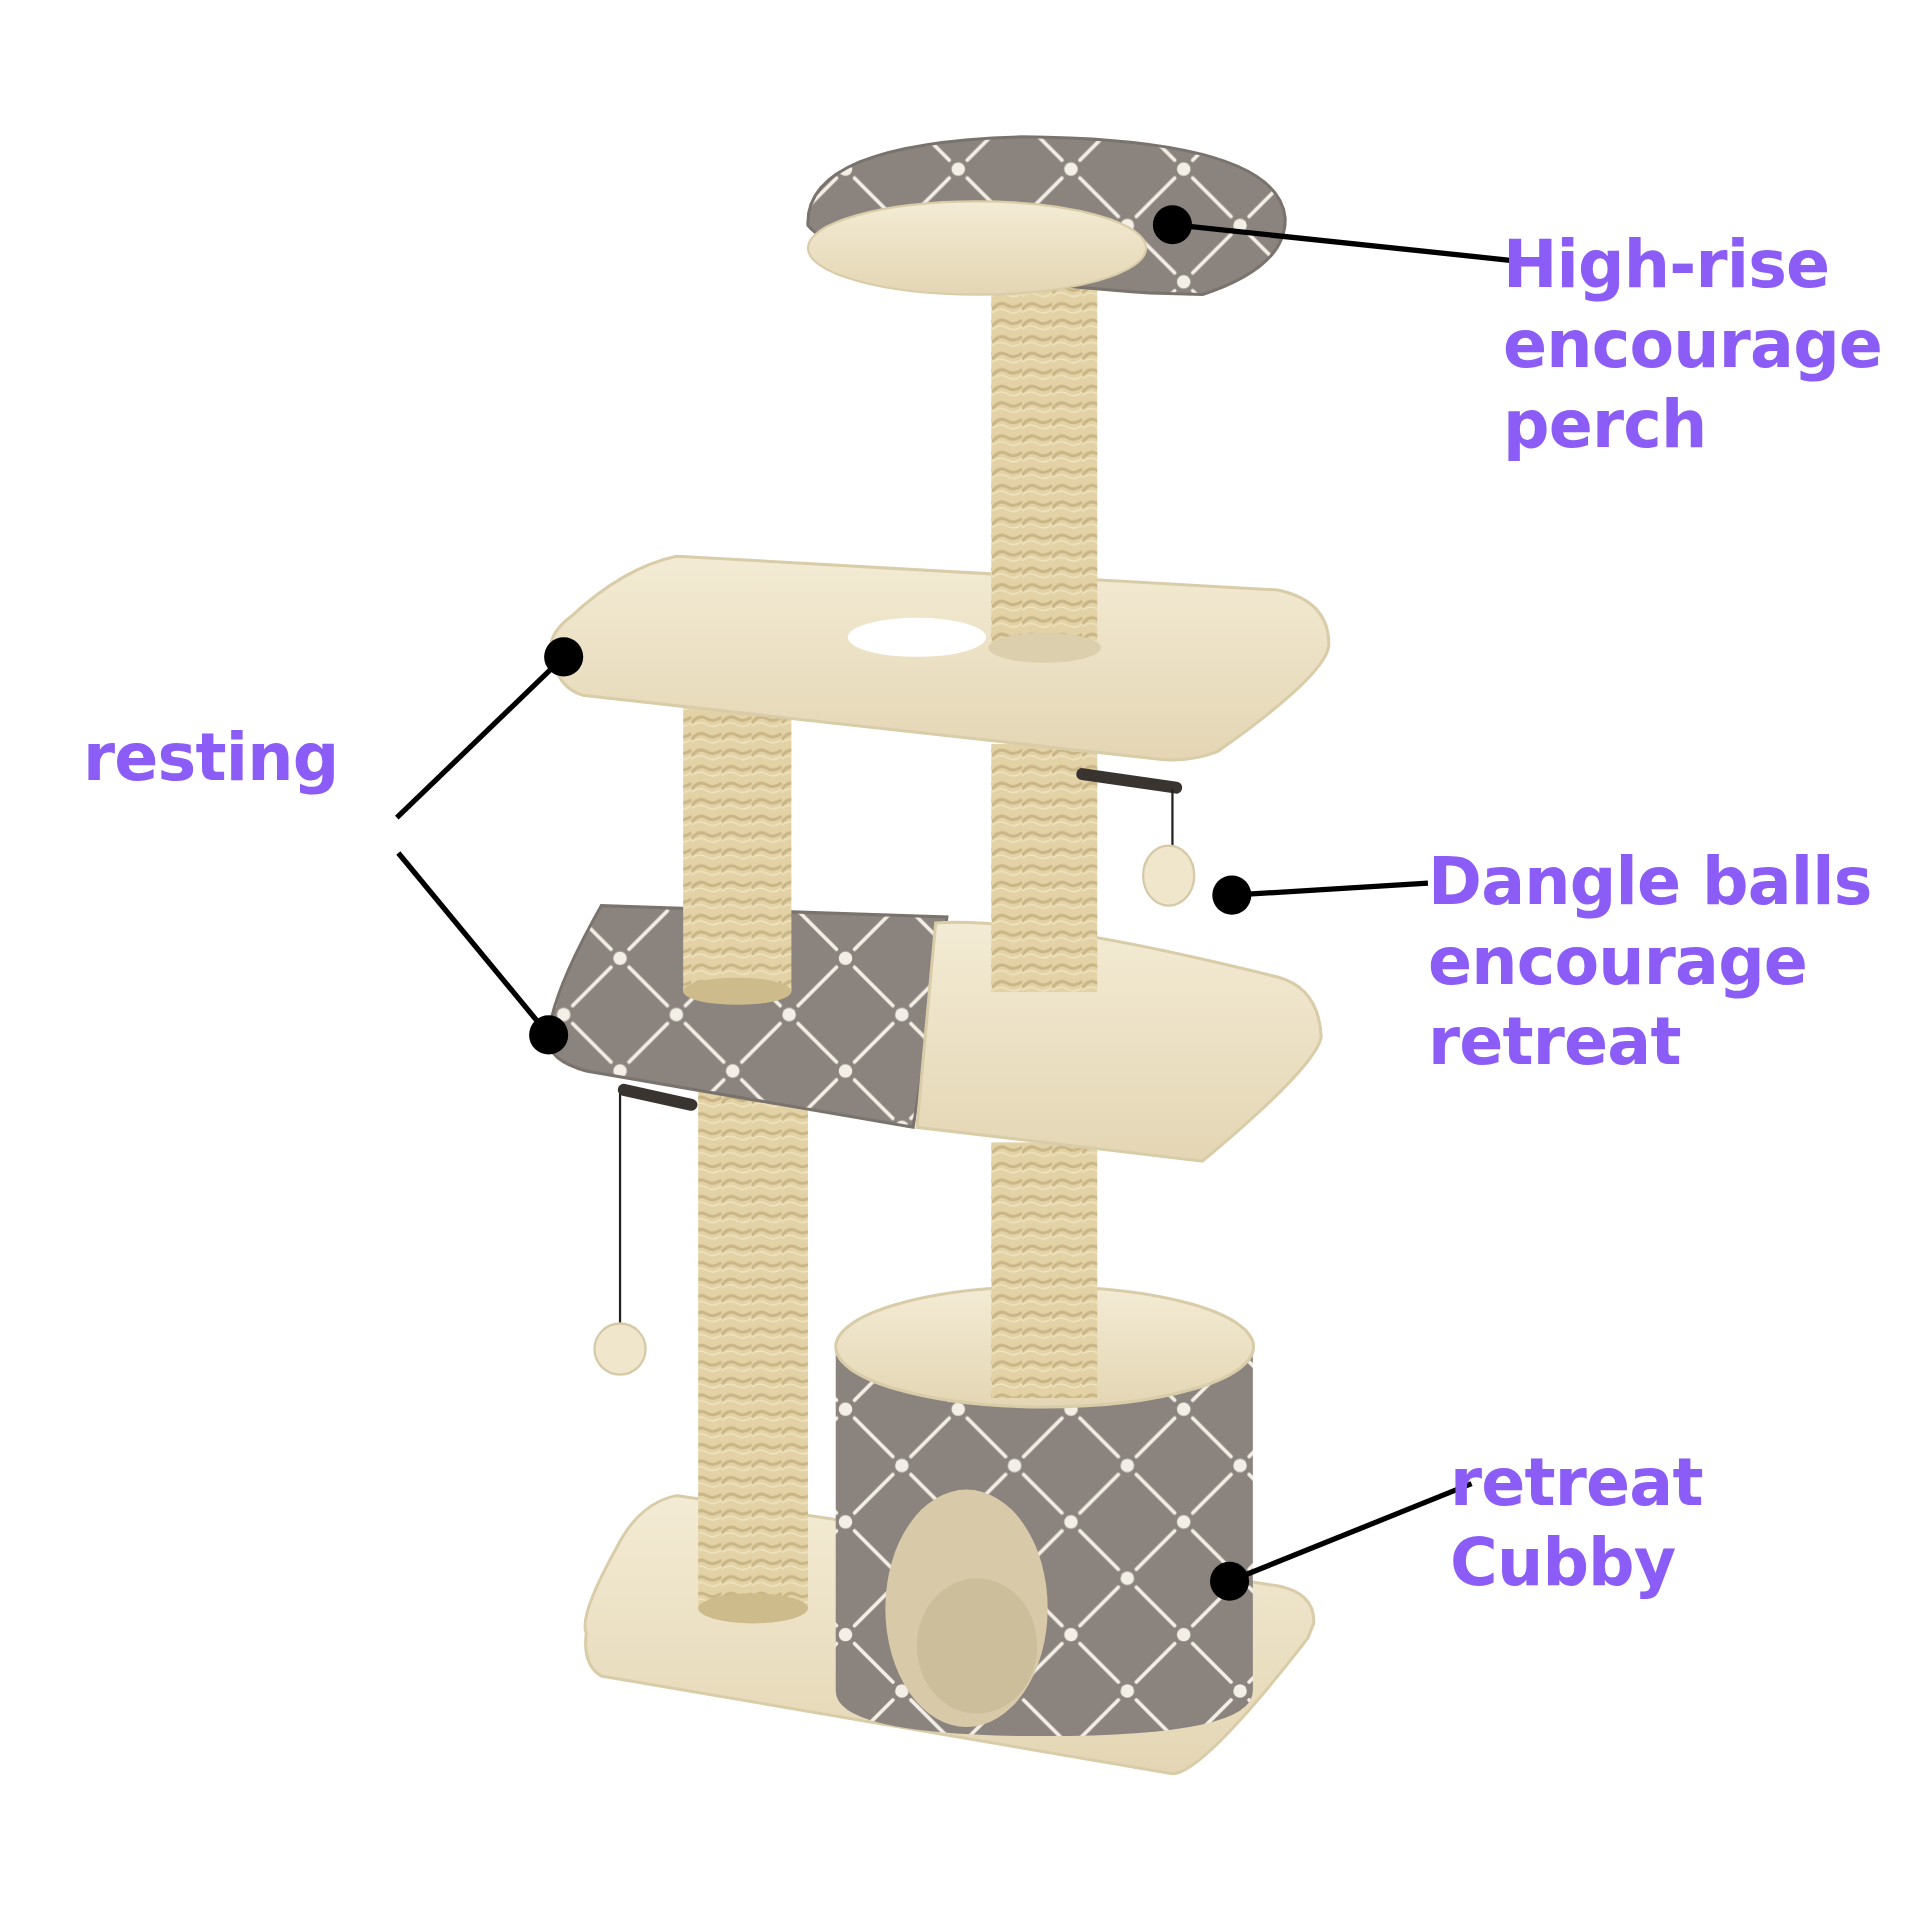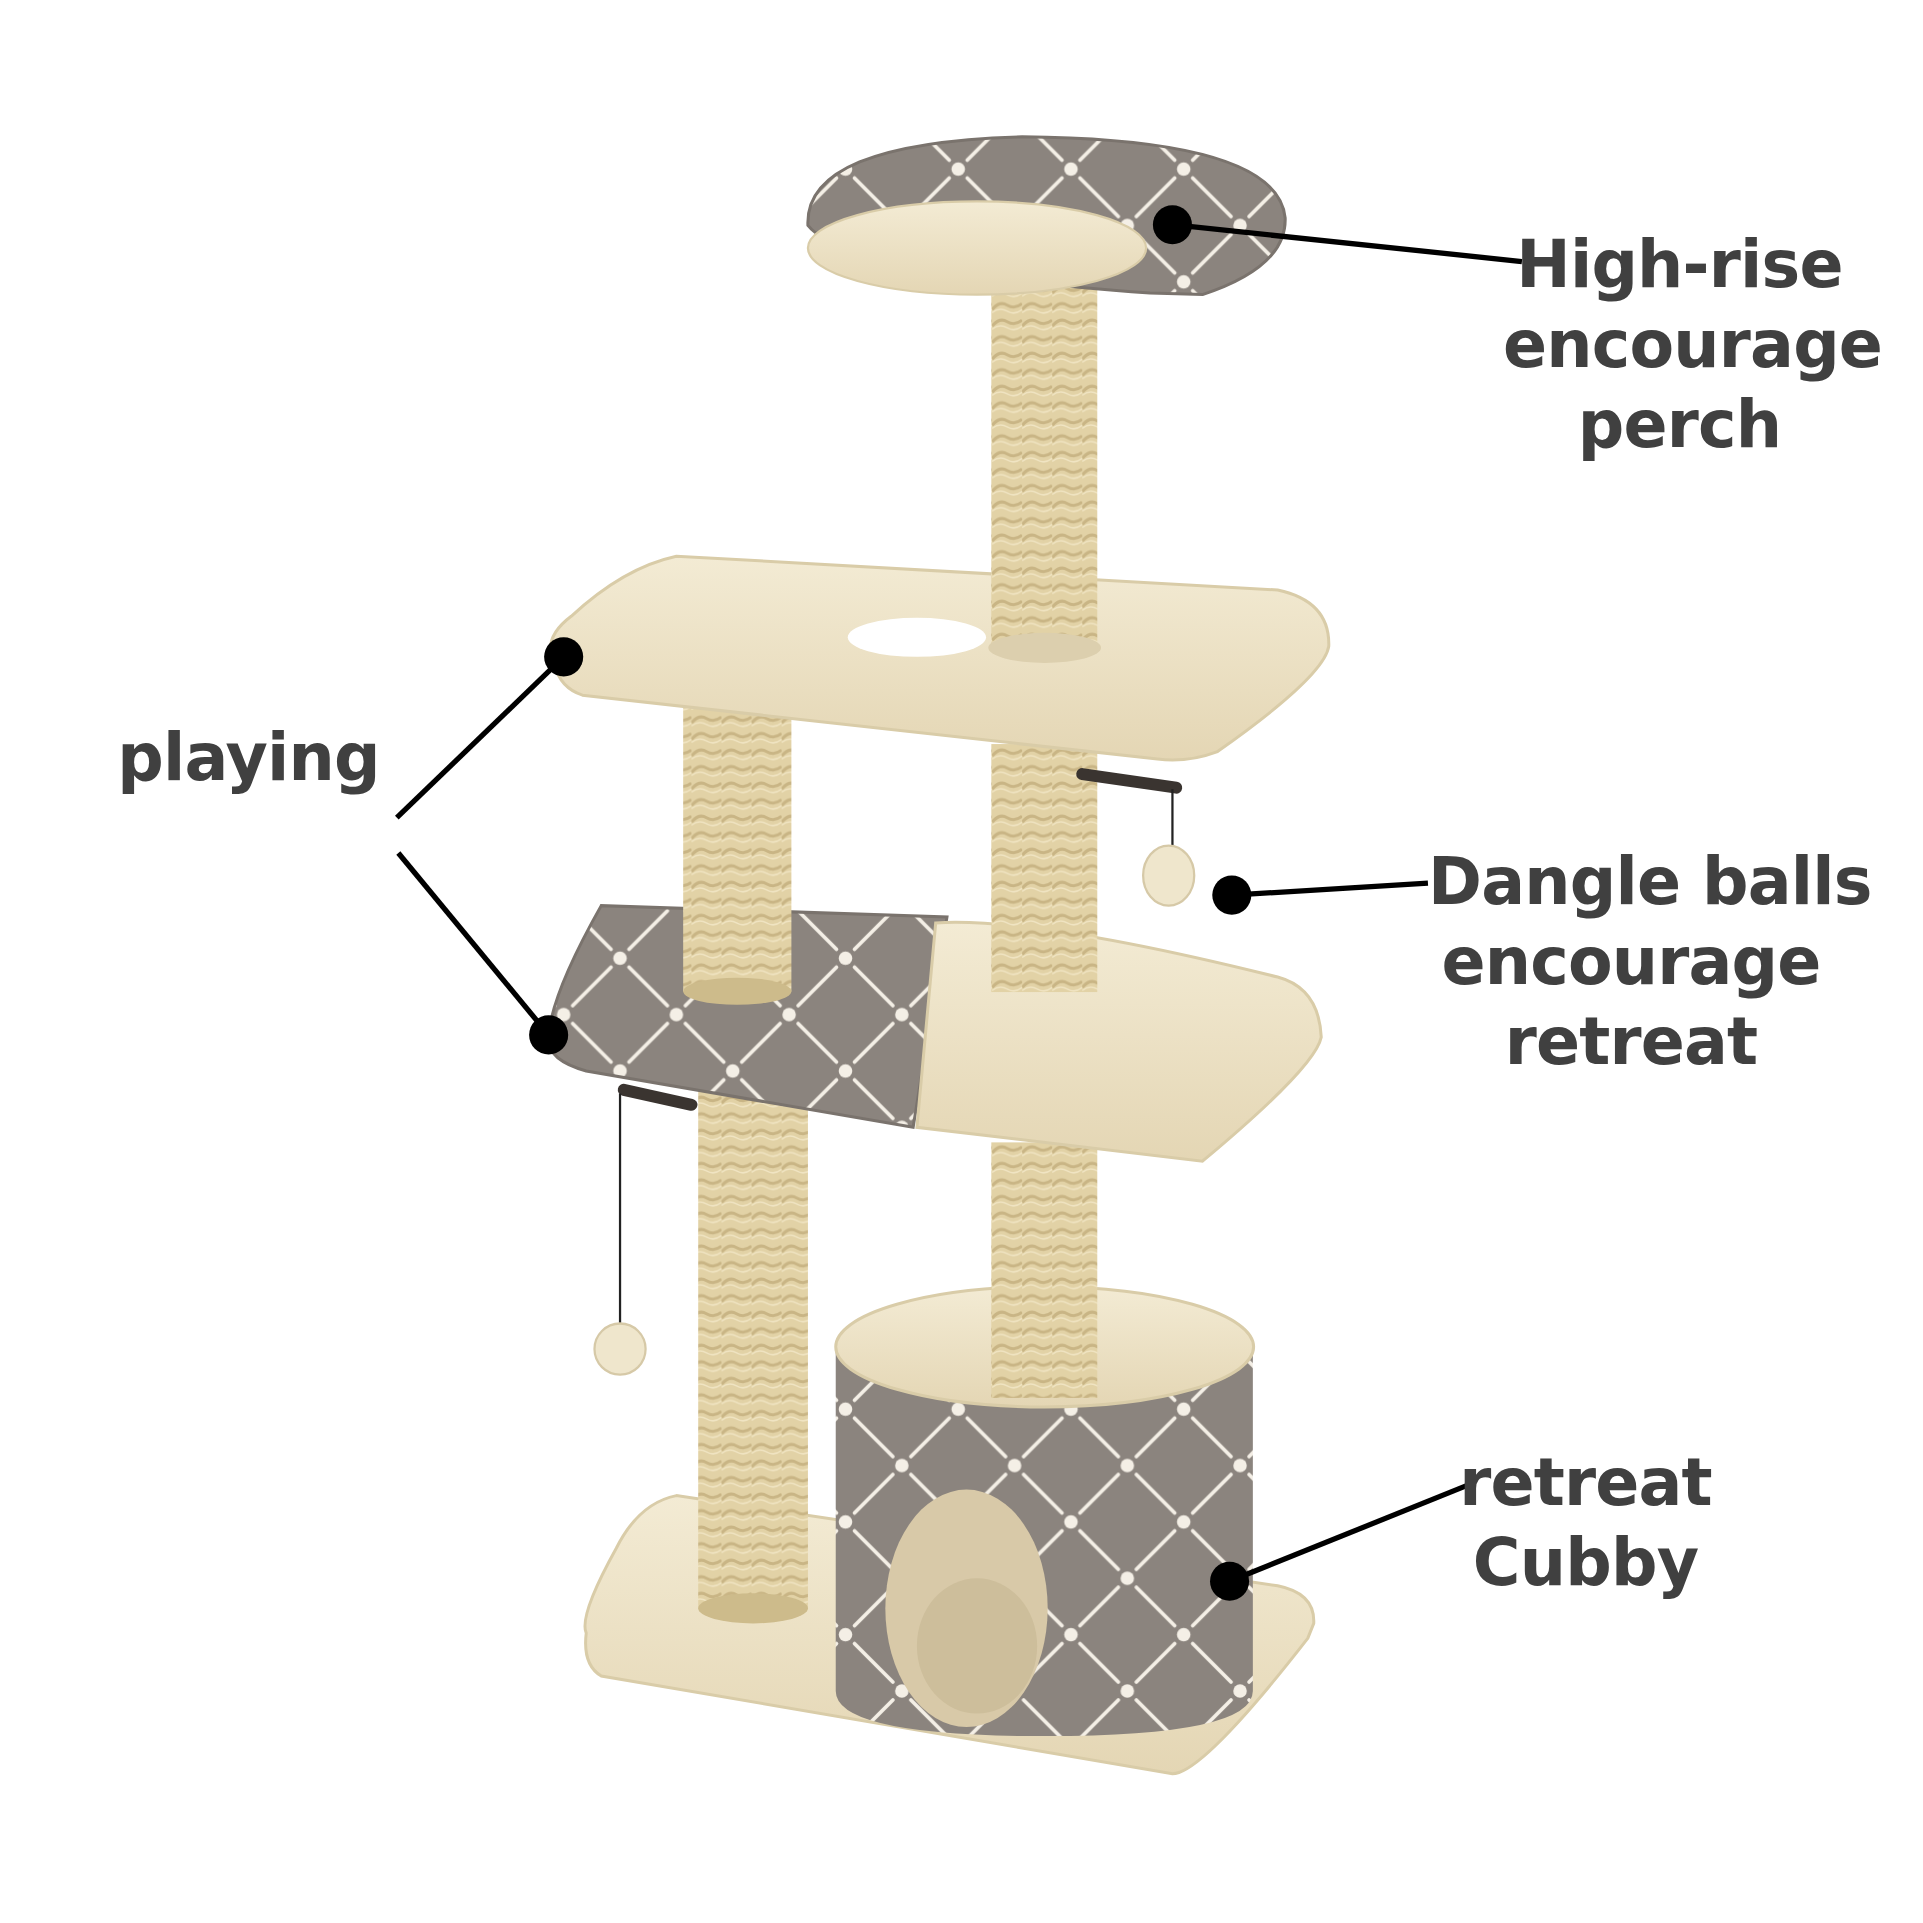--- a/index.html
+++ b/index.html
@@ -1,25 +1,24 @@
 <!DOCTYPE html>
 <html style="font-size:12px"><head>
 <meta charset="utf-8">
 <style>
   html, body { margin: 0; padding: 0; background: #ffffff; }
   body { width: 1924px; height: 1924px; position: relative; overflow: hidden;
          font-family: "DejaVu Sans", "Liberation Sans", sans-serif; }
   #scene { position: absolute; left: 0; top: 0; width: 1924px; height: 1924px; }
   .callout-label {
     position: absolute;
-    color: #404040;
+    color: #8b5cf6;
     font-weight: 700;
     font-size: 65px;
     line-height: 80px;
-    text-align: center;
     letter-spacing: -0.8px;
     white-space: nowrap;
   }
   .callout-label span { display: block; }
 </style>
 </head>
 <body>
 
 <svg id="scene" viewBox="0 0 2560 2560" xmlns="http://www.w3.org/2000/svg">
   <defs>
@@ -124,21 +123,21 @@
   </g>
 </svg>
 
 <div class="callout-label" style="left:1503px; top:225px; width:353px;">
   <span>High-rise</span>
   <span>encourage</span>
   <span>perch</span>
 </div>
 
 <div class="callout-label" style="left:83px; top:718px; width:331px;">
-  <span>playing</span>
+  <span>resting</span>
 </div>
 
 <div class="callout-label" style="left:1428px; top:842px; width:406px;">
   <span>Dangle balls</span>
   <span>encourage</span>
   <span>retreat</span>
 </div>
 
 <div class="callout-label" style="left:1450px; top:1443px; width:271px;">
   <span>retreat</span>

